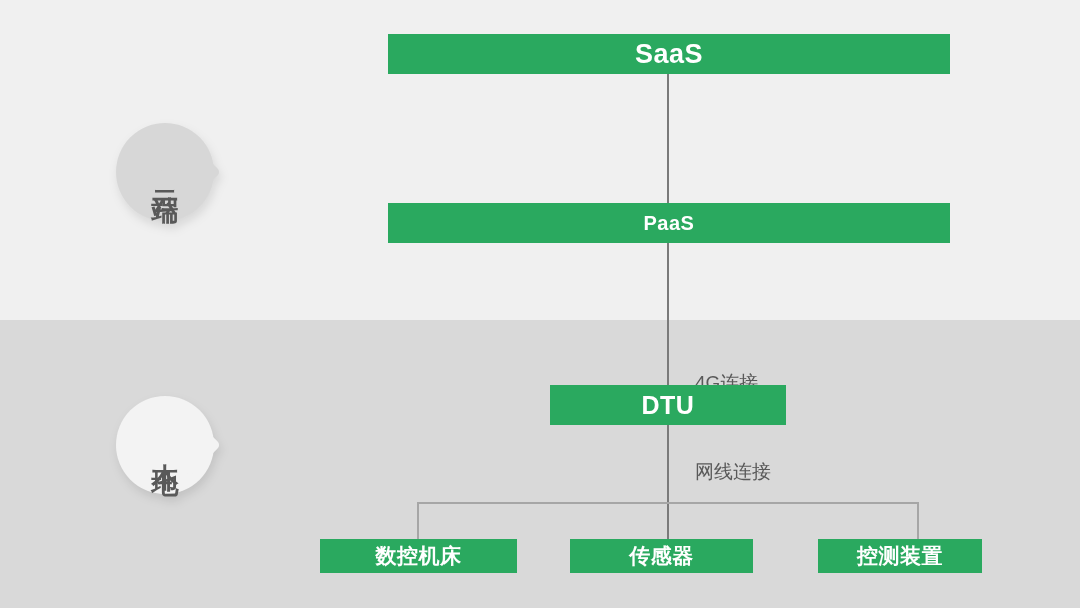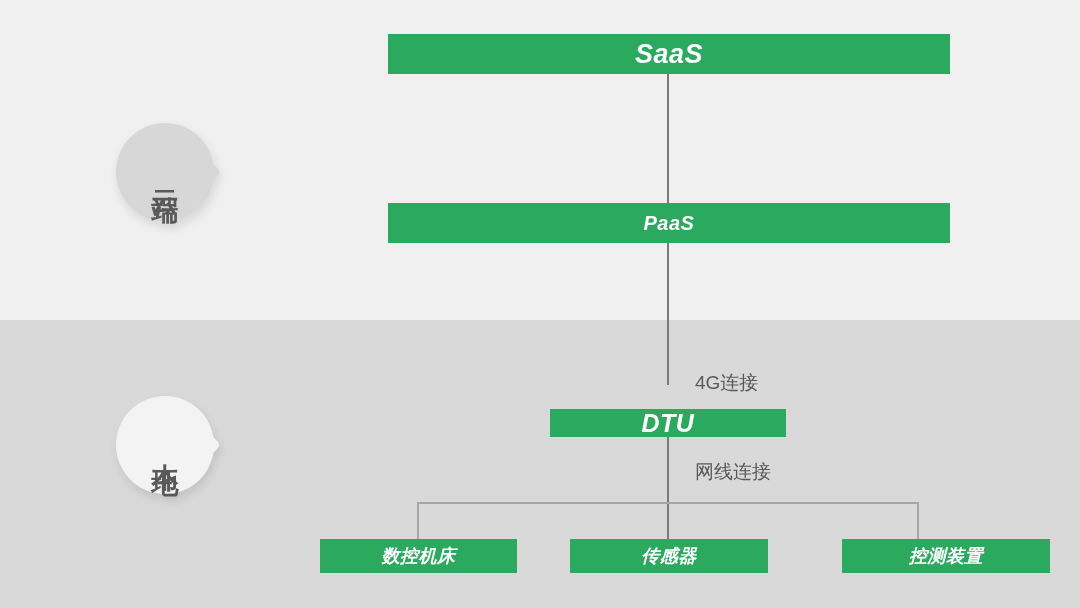--- a/index.html
+++ b/index.html
@@ -39,26 +39,25 @@
   
   .node {
     position: absolute;
     background: var(--green);
     color: var(--bar-text);
     font-weight: bold;
     display: flex;
     align-items: center;
     justify-content: center;
     letter-spacing: 0.5px;
-    font-style: italic;
   }
   .node-saas  { left: 388px; top: 34px;  width: 562px; height: 40px; font-size: 27px; }
   .node-paas  { left: 388px; top: 203px; width: 562px; height: 40px; font-size: 20px; }
-  .node-dtu   { left: 550px; top: 385px; width: 236px; height: 28px; font-size: 25px; margin-top: 24px; }
-  .node.device { top: 539px; height: 34px; font-size: 18px; }
+  .node-dtu   { left: 550px; top: 385px; width: 236px; height: 40px; font-size: 25px; }
+  .node.device { top: 539px; height: 34px; font-size: 21px; }
 
   
   .conn-label {
     position: absolute;
     font-size: 19px;
     color: var(--label-text);
     white-space: nowrap;
   }
 
   
@@ -116,16 +115,16 @@
   <div class="line bracket-v" style="left:417px; top:502px; height:37px;"></div>
   <div class="line bracket-v" style="left:917px; top:502px; height:37px;"></div>
 
   <div class="conn-label" style="left:695px; top:334px;margin-top:36px;">4G连接</div>
   <div class="conn-label" style="left:695px; top:459px;">网线连接</div>
 
   <div class="node node-saas">SaaS</div>
   <div class="node node-paas">PaaS</div>
   <div class="node node-dtu">DTU</div>
   <div class="node device" style="left:320px; width:197px;">数控机床</div>
-  <div class="node device" style="left:570px; width:198px;">传感器</div>
-  <div class="node device" style="left:818px; width:208px;margin-left:24px;">控测装置</div>
+  <div class="node device" style="left:570px; width:183px;">传感器</div>
+  <div class="node device" style="left:818px; width:164px;">控测装置</div>
 
 </div>
 
 </body></html>

